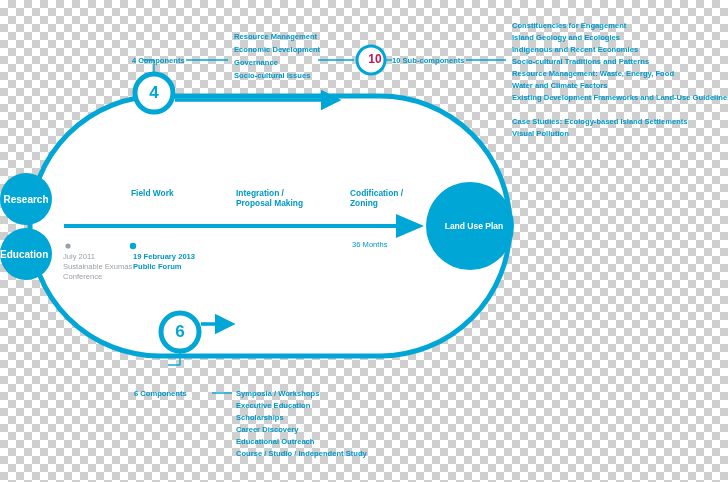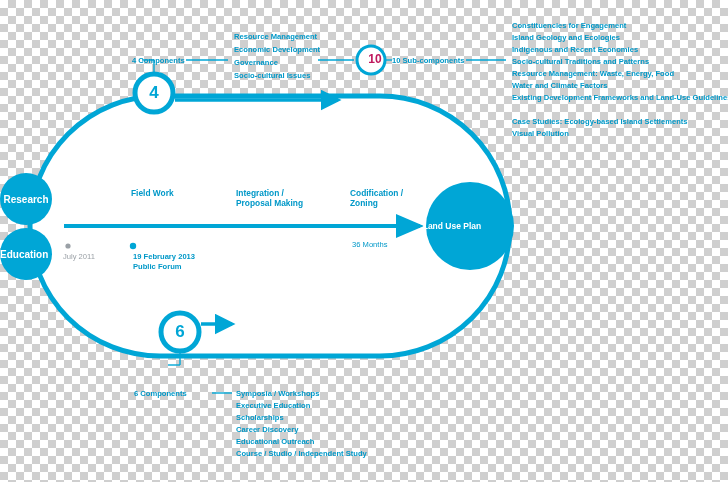--- a/index.html
+++ b/index.html
@@ -115,21 +115,21 @@
     <line x1="212" y1="393" x2="232" y2="393" stroke="#00a6d6" stroke-width="1.4"></line>
 
     <line x1="64" y1="226" x2="420" y2="226" stroke="#00a6d6" stroke-width="4" marker-end="url(#arrHeadThin)"></line>
 
     <circle cx="68" cy="246" r="2.6" fill="#9aa0a6"></circle>
     <circle cx="133" cy="246" r="3.2" fill="#00a6d6"></circle>
   </svg>
 
   <div class="circ-txt smallnode" style="left:0px; top:194px; width:52px;">Research</div>
   <div class="circ-txt smallnode" style="left:0px; top:249px; width:28px;">Education</div>
-  <div class="circ-txt endnode" style="left:404px; top:221px; width:96px;">Land Use Plan</div>
+  <div class="circ-txt endnode" style="left:426px; top:221px; width:96px;">Land Use Plan</div>
 
   <div class="circ-txt num" style="left:134px; top:83px; width:40px; color:#00a6d6;">4</div>
   <div class="circ-txt" style="left:355px; top:52px; width:40px; font-size:12px; color:#be185d;">10</div>
   <div class="circ-txt num" style="left:160px; top:322px; width:40px; color:#00a6d6;">6</div>
 
   <div class="lbl" style="left:132px; top:56px;">4 Components</div>
 
   <div class="lbl" style="left:234px; top:32px;">Resource Management</div>
   <div class="lbl" style="left:234px; top:45px;">Economic Development</div>
   <div class="lbl" style="left:234px; top:58px;">Governance</div>
@@ -158,17 +158,19 @@
 
   <div class="lbl big" style="left:131px; top:188px;">Field Work</div>
   <div class="lbl big" style="left:236px; top:188px;">Integration /
 Proposal Making</div>
   <div class="lbl big" style="left:350px; top:188px;">Codification /
 Zoning</div>
 
   <div class="lbl reg" style="left:352px; top:240px;">36 Months</div>
 
   <div class="lbl grey" style="left:63px; top:252px;">July 2011</div>
+  <div class="lbl grey" style="left:63px; top:262px;">Sustainable Exumas
+Conference</div>
 
   <div class="lbl" style="left:133px; top:252px;">19 February 2013</div>
   <div class="lbl" style="left:133px; top:262px;">Public Forum</div>
 
 </div>
 
 </body></html>

